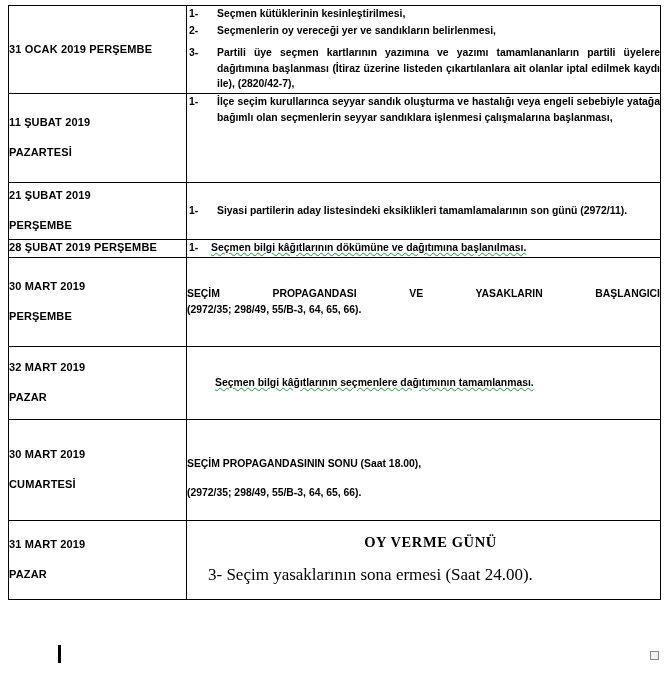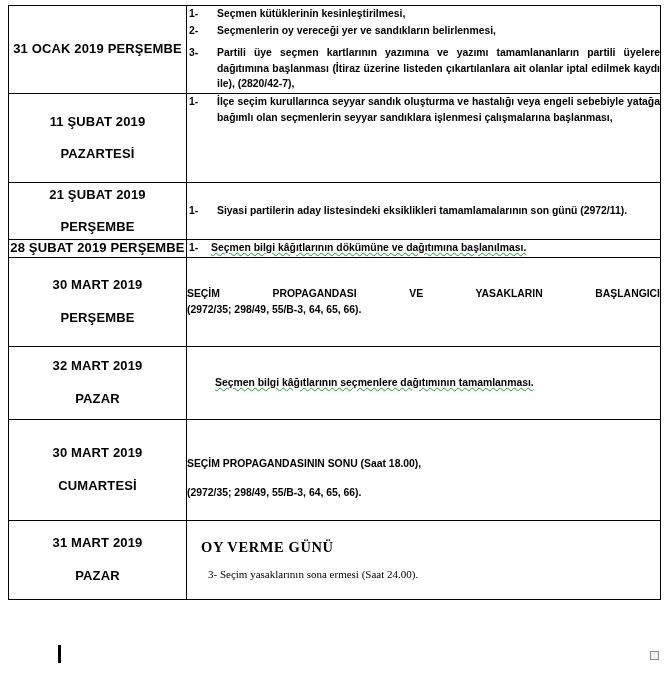--- a/index.html
+++ b/index.html
@@ -34,22 +34,21 @@
     border-collapse: collapse;
     table-layout: fixed;
   }
   table.calendar td {
     border: 1.6px solid #000000;
     vertical-align: middle;
     padding: 0;
   }
   td.date-cell {
     width: 177px;
-    text-align: center;
-    font-size: 13px;
+    font-size: 11px;
     font-weight: bold;
     letter-spacing: 0.15px;
     line-height: 1.25;
     padding: 3px 4px;
   }
   td.date-cell .dline { display: block; }
   td.date-cell .dline.gap { margin-top: 16px; }
 
   td.body-cell {
     width: 473px;
@@ -114,25 +113,26 @@
   td.body-cell.serif {
     font-family: "Liberation Serif", serif;
     font-size: 13px;
     font-weight: normal;
     padding-left: 14px;
   }
   .serif .big-title {
     font-weight: bold;
     font-size: 14.5px;
     letter-spacing: 0.6px;
+    text-align: center;
   }
   .serif .sub-item {
     margin-top: 8px;
     padding-left: 7px;
-    font-size: 11px;
+    font-size: 17px;
   }
 
   
   .cursor-tick {
     position: absolute;
     left: 58px;
     top: 645px;
     width: 3px;
     height: 18px;
     background: #000000;

